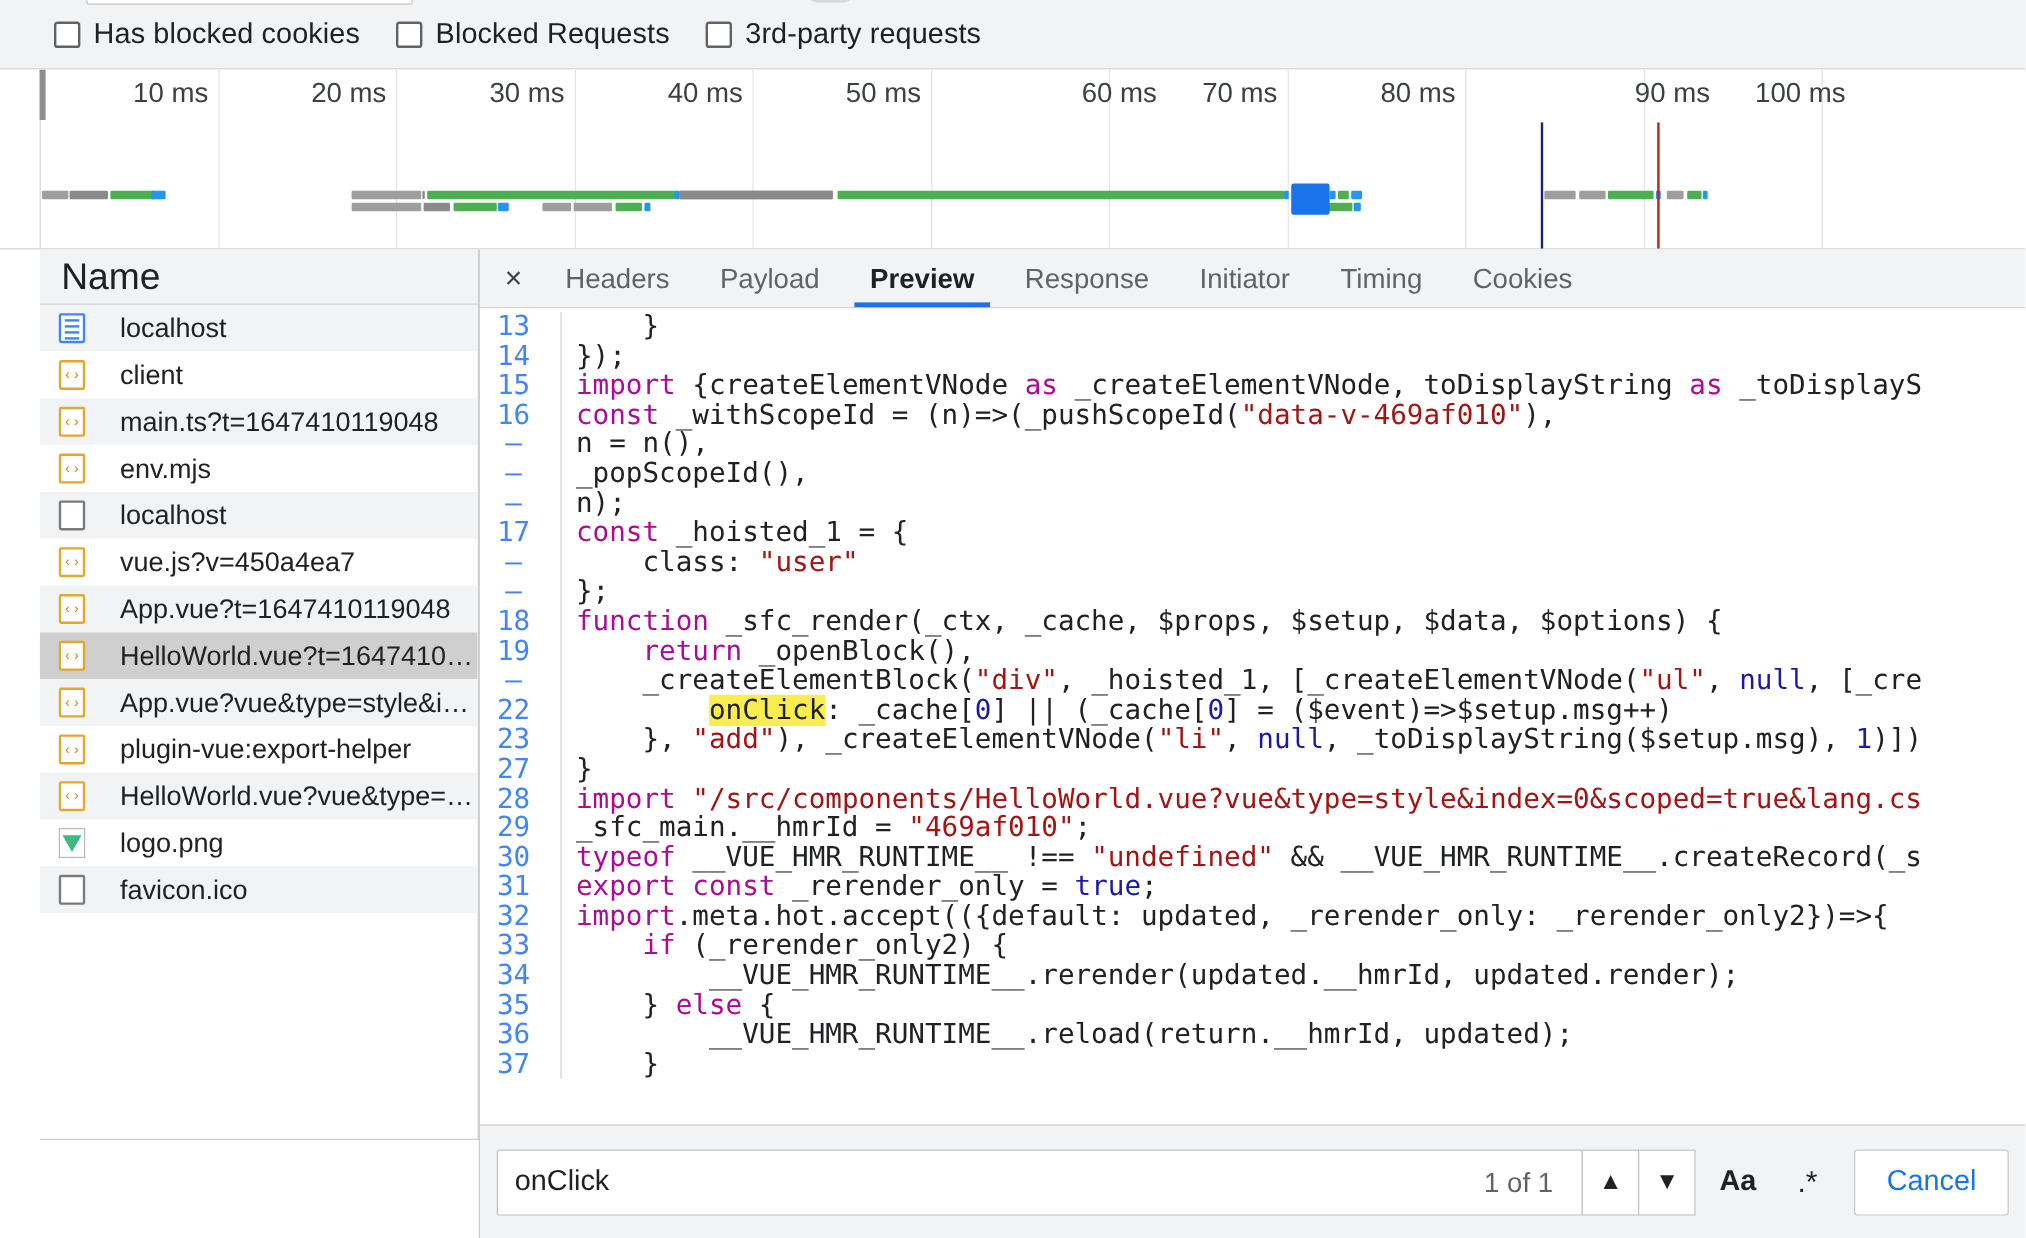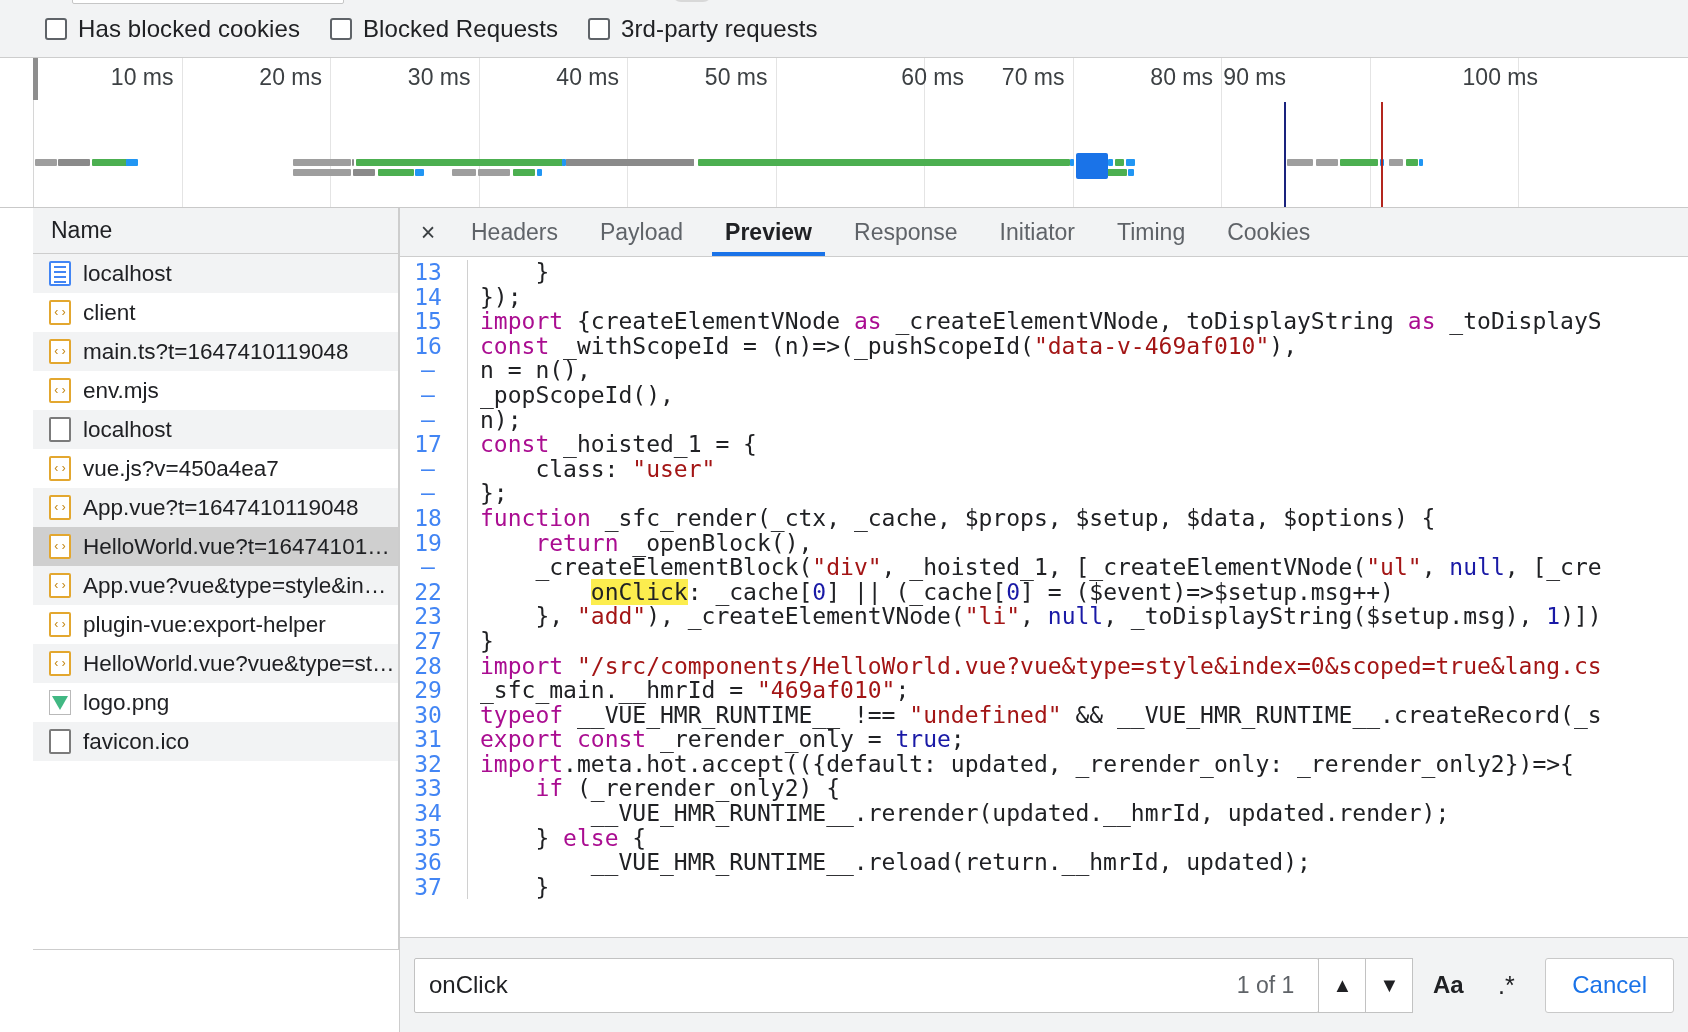--- a/index.html
+++ b/index.html
@@ -71,25 +71,25 @@
     position: absolute; left: 33px; top: 208px; width: 366px; height: 742px;
     background: #ffffff;
     border-right: 1px solid #cdcdcd;
     border-bottom: 1px solid #cdcdcd;
     overflow: hidden;
   }
   .col-header {
     height: 46px; background: #f2f3f4; border-bottom: 1px solid #cdcdcd;
     display: flex; align-items: center; padding-left: 18px;
   }
-  .col-header .txt { font-size: 23px; color: #202124; }
+  .col-header .txt { font-size: 31px; color: #202124; }
 
   .req-row {
     height: 39px; display: flex; align-items: center;
-    padding-left: 16px; gap: 12px; white-space: nowrap; overflow: hidden; text-align: center;
+    padding-left: 16px; gap: 29px; white-space: nowrap; overflow: hidden; text-align: center;
   }
   .req-row.odd { background: #f2f3f4; }
   .req-row.even { background: #ffffff; }
   .req-row.selected { background: #cfcfcf; }
   .req-name { font-size: 22.5px; color: #202124; overflow: hidden; text-overflow: ellipsis; }
 
   
   .ico { width: 22px; height: 25px; flex: none; position: relative; }
   .ico.doc {
     border: 2px solid #4285f4; border-radius: 2px; background: #fff;
@@ -237,21 +237,21 @@
         <div class="ov-tick-label" style="left: 627px;">40 ms</div>
         <div class="ov-tick" style="left: 775.5px;"></div>
         <div class="ov-tick-label" style="left: 775.5px;">50 ms</div>
         <div class="ov-tick" style="left: 924px;"></div>
         <div class="ov-tick-label" style="left: 924px; margin-left: 48px;">60 ms</div>
         <div class="ov-tick" style="left: 1072.5px;"></div>
         <div class="ov-tick-label" style="left: 1072.5px;">70 ms</div>
         <div class="ov-tick" style="left: 1221px;"></div>
         <div class="ov-tick-label" style="left: 1221px;">80 ms</div>
         <div class="ov-tick" style="left: 1369.5px;"></div>
-        <div class="ov-tick-label" style="left: 1294px;">90 ms</div>
+        <div class="ov-tick-label" style="left: 1433px;">90 ms</div>
         <div class="ov-tick" style="left: 1518px;"></div>
         <div class="ov-tick-label" style="left: 1518px; margin-left: 28px;">100 ms</div>
       </div>
     <div id="ov-bars">
         <div class="bar grey" style="left: 35px; top: 101px; width: 22px;"></div>
         <div class="bar darkgrey" style="left: 58px; top: 101px; width: 32px;"></div>
         <div class="bar green" style="left: 92px; top: 101px; width: 38px;"></div>
         <div class="bar blue" style="left: 126px; top: 101px; width: 12px;"></div>
         <div class="bar grey" style="left: 293px; top: 101px; width: 58px;"></div>
         <div class="bar darkgrey" style="left: 352px; top: 101px; width: 2px;"></div>

